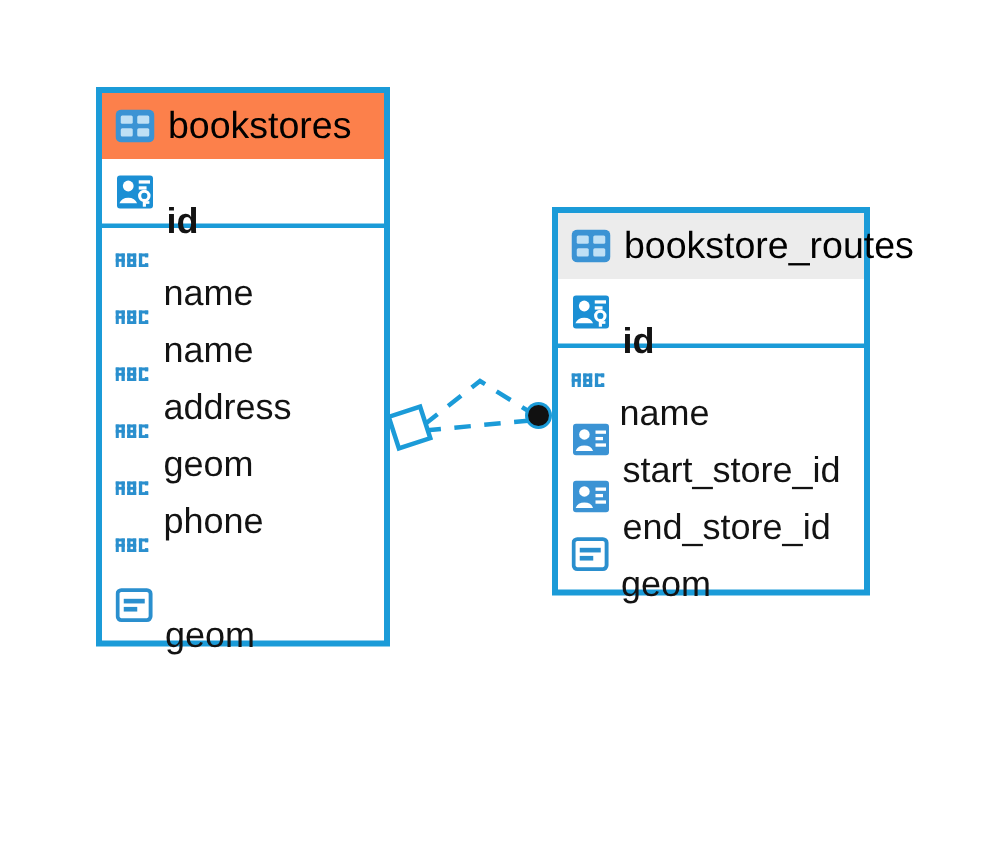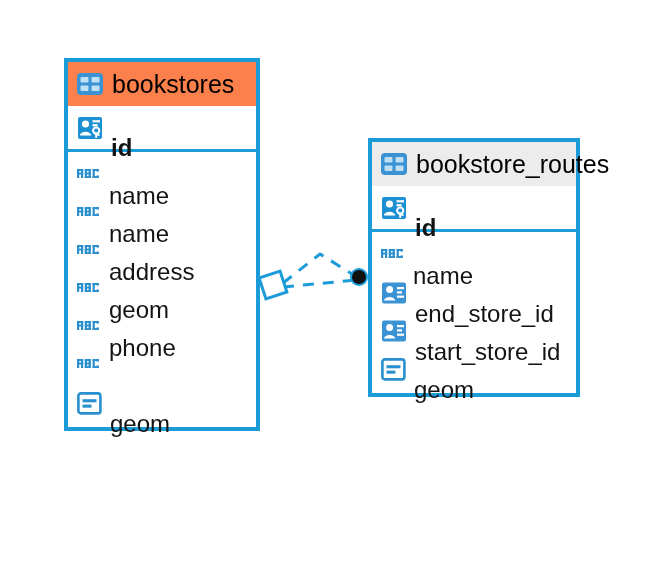--- a/index.html
+++ b/index.html
@@ -313,33 +313,33 @@
 
       <div class="field-row">
         <svg class="ico" width="26" height="24" viewBox="0 0 26 24">
           <rect x="1" y="1.5" width="24" height="21" rx="2" fill="#3b93d4"></rect>
           <circle cx="8.6" cy="8.6" r="3.5" fill="#ffffff"></circle>
           <path d="M2.8 19.6 a6.1 5.2 0 0 1 11.6 0 z" fill="#ffffff"></path>
           <rect x="16" y="6" width="7" height="2.2" fill="#ffffff"></rect>
           <rect x="16" y="10.3" width="5" height="2.2" fill="#ffffff"></rect>
           <rect x="16" y="14.6" width="7" height="2.2" fill="#ffffff"></rect>
         </svg>
-        <span class="field-label">end_store_id</span>
+        <span class="field-label">start_store_id</span>
       </div>
 
       <div class="field-row">
         <svg class="ico" width="26" height="24" viewBox="0 0 26 24">
           <rect x="1" y="1.5" width="24" height="21" rx="2" fill="#3b93d4"></rect>
           <circle cx="8.6" cy="8.6" r="3.5" fill="#ffffff"></circle>
           <path d="M2.8 19.6 a6.1 5.2 0 0 1 11.6 0 z" fill="#ffffff"></path>
           <rect x="16" y="6" width="7" height="2.2" fill="#ffffff"></rect>
           <rect x="16" y="10.3" width="5" height="2.2" fill="#ffffff"></rect>
           <rect x="16" y="14.6" width="7" height="2.2" fill="#ffffff"></rect>
         </svg>
-        <span class="field-label">start_store_id</span>
+        <span class="field-label">end_store_id</span>
       </div>
 
       <div class="field-row">
         <svg class="ico" width="25" height="23" viewBox="0 0 25 23">
           <rect x="1.4" y="1.4" width="22" height="20" rx="2.5" fill="#ffffff" stroke="#2a8fce" stroke-width="2.6"></rect>
           <rect x="5.5" y="7.2" width="14" height="3.1" fill="#2a8fce"></rect>
           <rect x="5.5" y="12.6" width="9" height="3.1" fill="#2a8fce"></rect>
         </svg>
         <span class="field-label">geom</span>
       </div>

